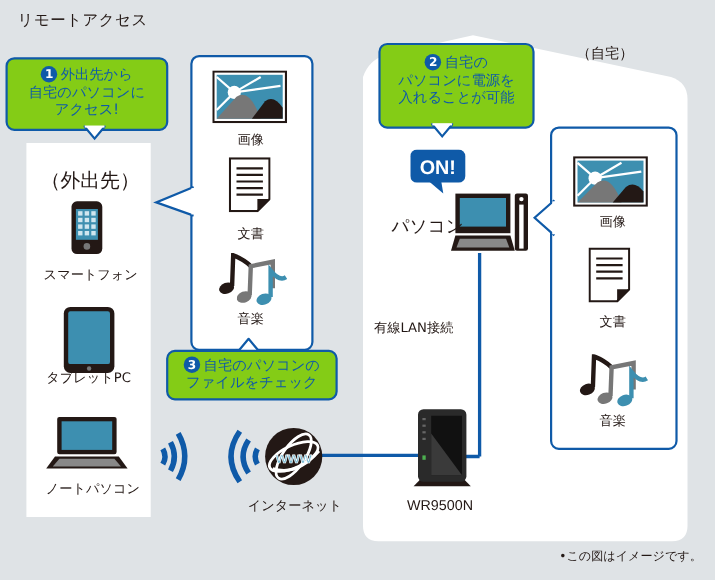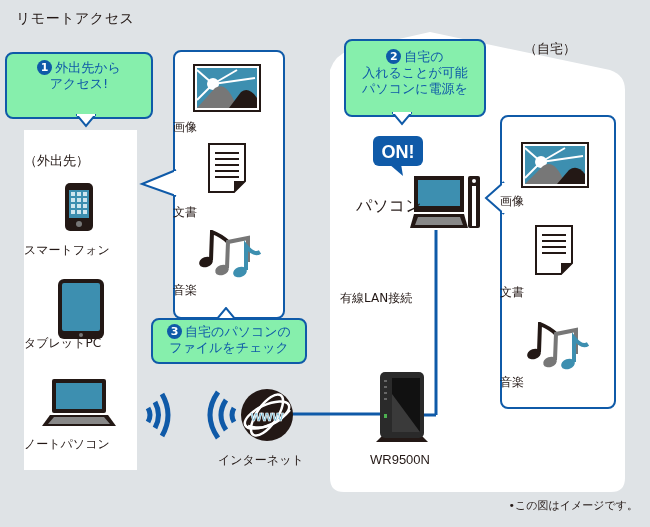--- a/index.html
+++ b/index.html
@@ -1,21 +1,21 @@
 <!DOCTYPE html>
 <html><head>
 <meta charset="utf-8">
 <style>
   html,body{margin:0;padding:0;}
   body{width:650px;height:527px;background:#dfe3e6;position:relative;overflow:hidden;font-family:"DejaVu Sans","Liberation Sans",sans-serif;color:#231815;}
   .abs{position:absolute;}
   .title{left:16px;top:10px;font-size:14px;letter-spacing:0.5px;}
   .outside-panel{left:24px;top:130px;width:113px;height:340px;background:#fff;}
-  .label{font-size:12px;white-space:nowrap;}
-  .bubble{background:#86efac;border:2px solid #0f5aa8;border-radius:8px;color:#0f5aa8;font-size:13px;line-height:16px;text-align:center;}
+  .label{font-size:12px;text-align:center;white-space:nowrap;}
+  .bubble{background:#84cc16;border:2px solid #0f5aa8;border-radius:8px;color:#0f5aa8;font-size:13px;line-height:16px;text-align:center;}
   .num{display:inline-block;width:15px;height:15px;border-radius:50%;background:#0f5aa8;color:#fff;font-size:11px;line-height:15px;text-align:center;font-weight:bold;margin-right:3px;vertical-align:1px;}
   .filebox{background:#fff;border:2px solid #0f5aa8;border-radius:8px;}
   .note{right:12px;top:498px;font-size:11px;}
   svg{display:block;}
 </style>
 </head>
 <body>
 
 <div class="abs title">リモートアクセス</div>
 
@@ -25,28 +25,29 @@
   <line x1="436" y1="230" x2="436" y2="415" stroke="#0f5aa8" stroke-width="3"></line>
   <line x1="436" y1="415" x2="380" y2="415" stroke="#0f5aa8" stroke-width="3"></line>
 
   <line x1="290" y1="414" x2="380" y2="414" stroke="#0f5aa8" stroke-width="3"></line>
 </svg>
 
 <div class="abs outside-panel"></div>
 
 <div class="abs bubble" style="left:5px;top:52px;width:144px;height:63px;">
   <div style="margin-top:6px"><span class="num">1</span><span>外出先から</span></div>
+  <div>自宅のパソコンに</div>
   <div>アクセス!</div>
 </div>
 <svg class="abs" style="left:76px;top:114px" width="20" height="14">
     <path d="M0 0 L10 12 L20 0" fill="#fff" stroke="#0f5aa8" stroke-width="2"></path>
     <rect x="1" y="0" width="18" height="2" fill="#fff"></rect>
   </svg>
 
-<div class="abs label" style="left:24px;top:152px;width:116px;font-size:13px">（外出先）</div>
+<div class="abs label" style="left:24px;top:152px;width:116px;font-size:18px">（外出先）</div>
 
 <svg class="abs" style="left:64px;top:182px" width="30" height="50">
   <rect x="1" y="1" width="28" height="48" rx="5" fill="#231815"></rect>
   <rect x="5" y="8" width="20" height="28" fill="#3d8fb0"></rect>
   <g fill="#cfe6ef">
     <rect x="7" y="10" width="4" height="4"></rect>
       <rect x="13" y="10" width="4" height="4"></rect>
       <rect x="19" y="10" width="4" height="4"></rect>
     <rect x="7" y="16" width="4" height="4"></rect>
       <rect x="13" y="16" width="4" height="4"></rect>
@@ -148,22 +149,22 @@
     <path d="M8 38 Q30 45 50 22"></path>
   </g>
   <text x="27" y="33" text-anchor="middle" font-family="Liberation Sans, sans-serif" font-weight="bold" font-size="14" fill="#6ab3cf" stroke="#fff" stroke-width="0.6">www</text>
 </svg>
 <div class="abs label" style="left:218px;top:452px;width:100px">インターネット</div>
 
 <div class="abs" style="left:524px;top:40px;font-size:13px">（自宅）</div>
 
 <div class="abs bubble" style="left:344px;top:39px;width:138px;height:74px;">
   <div style="margin-top:8px"><span class="num">2</span><span>自宅の</span></div>
+  <div>パソコンに電源を</div>
   <div>入れることが可能</div>
-  <div>パソコンに電源を</div>
 </div>
 <svg class="abs" style="left:392px;top:112px" width="20" height="14">
     <path d="M0 0 L10 12 L20 0" fill="#fff" stroke="#0f5aa8" stroke-width="2"></path>
     <rect x="1" y="0" width="18" height="2" fill="#fff"></rect>
   </svg>
 
 <svg class="abs" style="left:373px;top:136px" width="52" height="42">
   <rect x="0" y="0" width="50" height="30" rx="6" fill="#0f5aa8"></rect>
   <path d="M16 28 L30 40 L28 28 Z" fill="#0f5aa8"></path>
   <text x="25" y="22" text-anchor="middle" font-family="Liberation Sans, sans-serif" font-weight="bold" font-size="18" fill="#fff">ON!</text>

